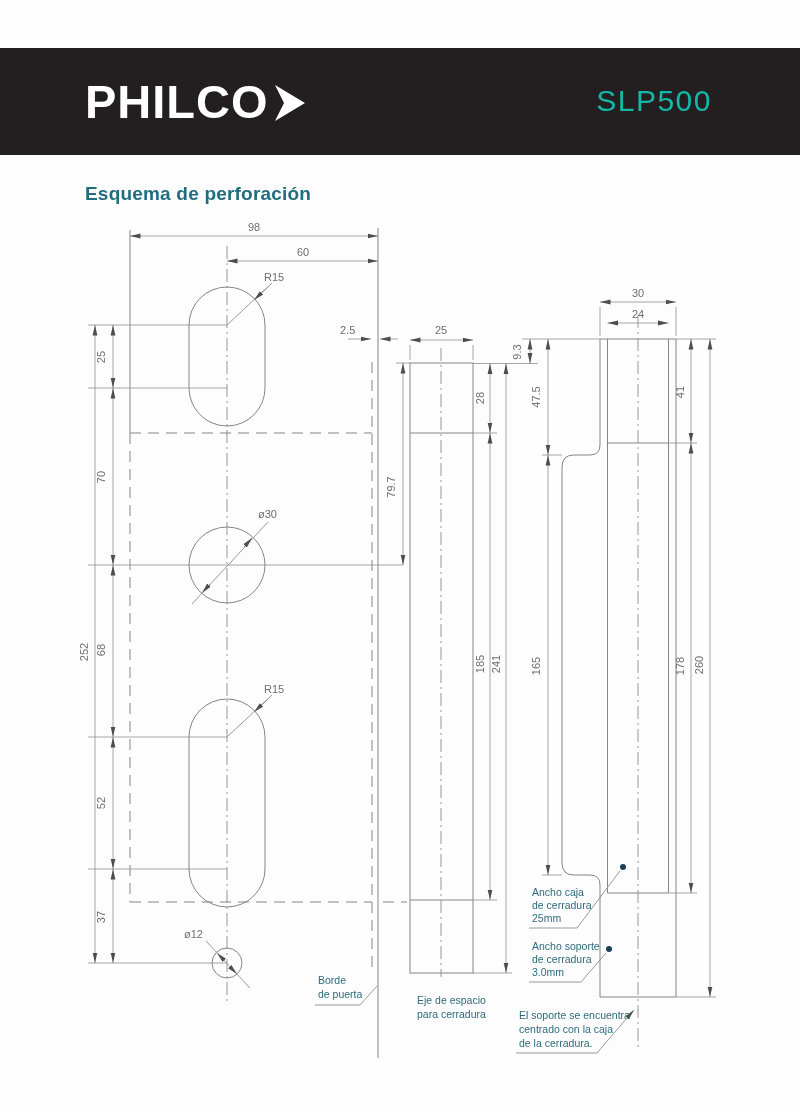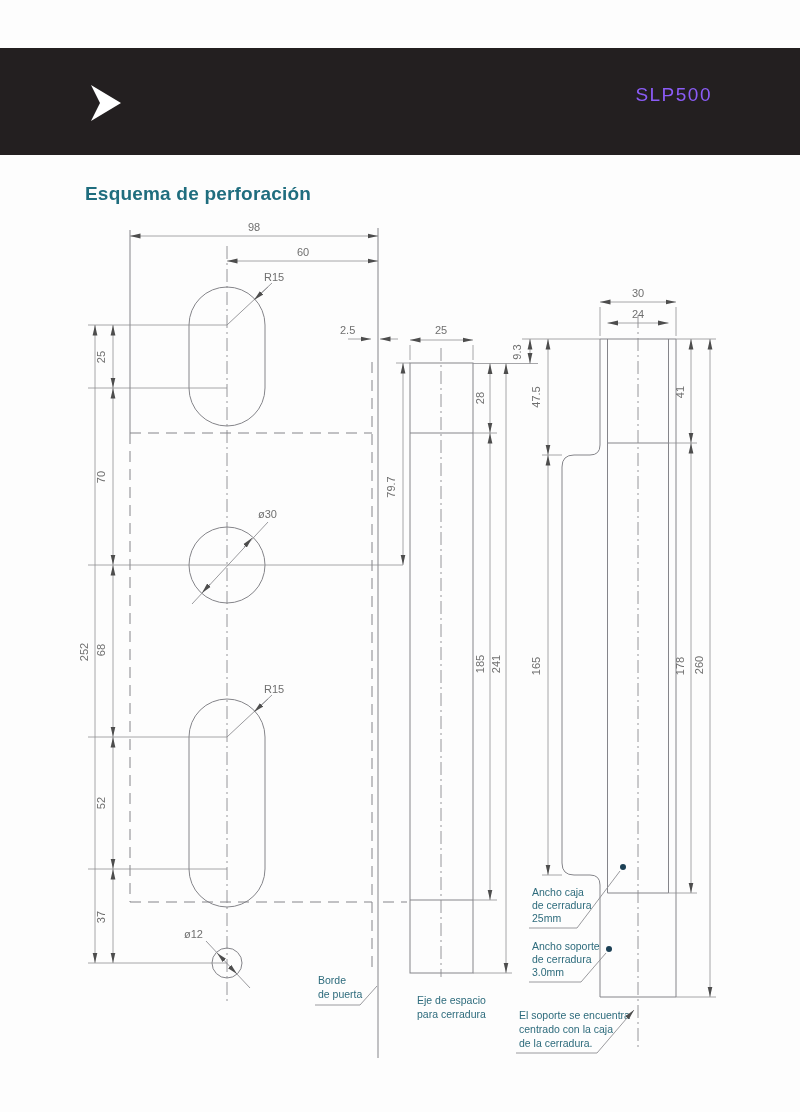--- a/index.html
+++ b/index.html
@@ -3,21 +3,21 @@
 <meta charset="utf-8">
 <style>
   html,body{margin:0;padding:0;background:#ffffff;}
   #page{position:relative;width:800px;height:1112px;background:#fdfdfd;overflow:hidden;
         font-family:"Liberation Sans",sans-serif;}
   
   #hdr{position:absolute;left:0;top:48px;width:800px;height:107px;background:#231f20;}
   #brand{position:absolute;left:85px;top:20px;height:66px;display:flex;align-items:center;}
   #brand .txt{color:#ffffff;font-size:47px;font-weight:bold;letter-spacing:1px;}
   #brand svg{margin-left:6px;margin-top:4px;}
-  #model{position:absolute;right:88px;top:36px;color:#8b5cf6;font-size:19px;
+  #model{position:absolute;right:88px;top:36px;color:#14b8a6;font-size:30px;
          font-weight:400;letter-spacing:1.5px;}
   
   #ttl{position:absolute;left:85px;top:183px;font-size:19px;font-weight:700;
        color:#1f6d7e;letter-spacing:.2px;}
   
   #dwg{position:absolute;left:0;top:0;width:800px;height:1112px;}
   svg text{font-family:"Liberation Sans",sans-serif;}
   .dim{font-size:11px;fill:#6f6f6f;}
   .note{font-size:10.5px;fill:#2d6b7c;}
   .ln{stroke:#85858a;stroke-width:1;fill:none;}
@@ -26,20 +26,21 @@
   .cl{stroke:#8a8a8e;stroke-width:.9;stroke-dasharray:13 4 2 4;fill:none;}
   .ldr{stroke:#8f8f93;stroke-width:.9;fill:none;}
 </style>
 </head>
 <body>
 
 <div id="page">
 
   <div id="hdr">
     <div id="brand">
+      <span class="txt">PHILCO</span>
       <svg width="30" height="36" viewBox="0 0 30 36">
         <polygon points="0,0 30,18 0,36 9,18" fill="#ffffff"></polygon>
       </svg>
     </div>
     <div id="model">SLP500</div>
   </div>
 
   <div id="ttl">Esquema de perforación</div>
 
   <svg id="dwg" viewBox="0 0 800 1112">

